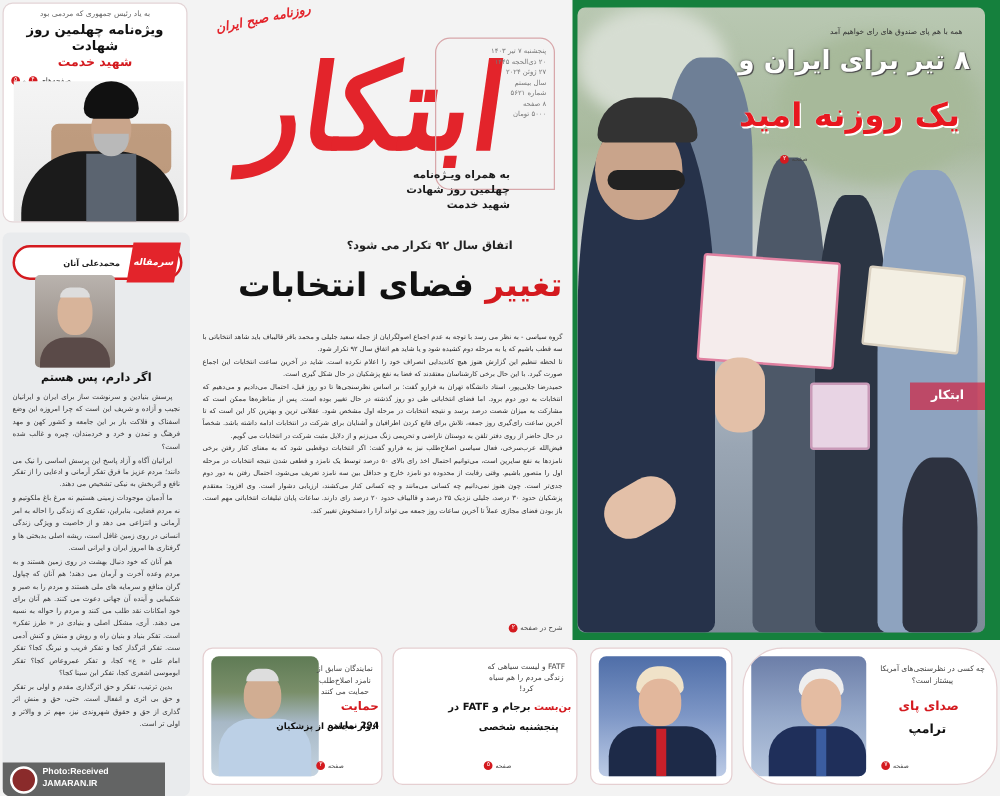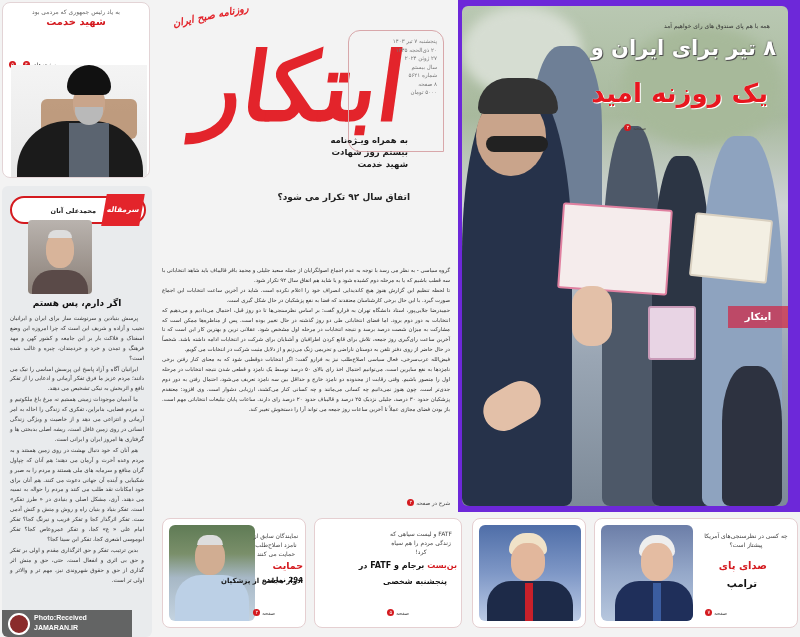--- a/index.html
+++ b/index.html
@@ -23,21 +23,21 @@
   .chair { position: absolute; left: 30px; top: 34px; width: 96px; height: 40px; background: #a9784e; border-radius: 6px; opacity: .7; }
 
   
   #masthead { left: 158px; top: 0; width: 300px; height: 180px; }
   .logo { position: absolute; left: 28px; top: 2px; width: 230px; height: 170px; color: #e3242b; font-family: "DejaVu Serif", serif; font-weight: bold; font-size: 94px; line-height: 170px; text-align: center; letter-spacing: -6px; transform: skewX(-8deg); }
   .logo-sub { position: absolute; left: 14px; top: 10px; font-size: 10px; color: #e3242b; font-style: italic; font-weight: bold; transform: rotate(-12deg); white-space: nowrap; }
   .dateline { position: absolute; left: 190px; top: 30px; width: 96px; height: 122px; border: 1px solid #d8a7aa; border-radius: 12px 12px 0 12px; padding: 6px 6px 0 0; font-size: 5.5px; color: #777; line-height: 8.5px; }
   .supplement { position: absolute; left: 148px; top: 134px; width: 102px; text-align: right; font-size: 8.5px; font-weight: bold; color: #1a1a1a; line-height: 12px; }
 
   
-  #hero { left: 458px; top: 0; width: 342px; height: 512px; background: #6d28d9; }
+  #hero { left: 458px; top: 0; width: 342px; height: 512px; background: #15803d; }
   #hero .frame { position: absolute; left: 4px; top: 6px; width: 326px; height: 500px; border-radius: 6px; overflow: hidden; background: linear-gradient(180deg, #b9c8b2 0%, #a8b99d 22%, #cfd4d6 40%, #9aa6b4 70%, #7d8a98 100%); }
   .bokeh { position: absolute; border-radius: 50%; filter: blur(6px); }
   .person { position: absolute; border-radius: 40% 40% 8px 8px; }
   .kicker-h { position: absolute; right: 18px; top: 16px; font-size: 6px; color: #333; white-space: nowrap; }
   .hero-title { position: absolute; right: 12px; top: 30px; font-size: 21px; font-weight: bold; color: #fff; text-shadow: 0 0 2px #444, 1px 1px 0 #555; white-space: nowrap; }
   .hero-sub { position: absolute; right: 20px; top: 72px; font-size: 26px; font-weight: bold; color: #e8171f; text-shadow: 0 0 1px #fff, 1px 1px 0 #fff; white-space: nowrap; }
   .hero-page { position: absolute; right: 142px; top: 118px; font-size: 5px; color: #444; display: flex; gap: 2px; align-items: center; }
   .card-id { position: absolute; background: #f5ecec; border: 2px solid #e080a0; border-radius: 3px; }
   .watermark { position: absolute; right: 0; top: 300px; width: 60px; height: 22px; background: rgba(215,25,55,.65); color: #fff; font-size: 10px; font-weight: bold; text-align: center; line-height: 22px; }
 
@@ -72,27 +72,28 @@
   .card .kick { position: absolute; font-size: 6px; color: #444; text-align: center; line-height: 9px; }
   .card .head { position: absolute; font-size: 9.5px; font-weight: bold; text-align: center; line-height: 14px; white-space: nowrap; }
   .card .red { color: #d41a1f; }
   .card .blk { color: #111; }
   .card .pg { position: absolute; font-size: 5px; color: #444; display: flex; gap: 2px; align-items: center; }
   .card .img { position: absolute; border-radius: 6px; overflow: hidden; }
 
   #card1 { left: 162px; width: 144px; }
   #card2 { left: 314px; width: 148px; }
   #card3 { left: 472px; width: 114px; }
-  #card4 { left: 594px; width: 204px; }
+  #card4 { left: 594px; width: 204px; border-radius: 32px; }
 </style>
 </head>
 <body>
 
 <div id="promo" class="abs">
   <div class="kicker">به یاد رئیس جمهوری که مردمی بود</div>
+  <div class="title">ویژه‌نامه چهلمین روز شهادت</div>
   <div class="sub">شهید خدمت</div>
   <div class="pages">
     <span>صفحه‌های</span>
     <span class="pg-dot">۴</span>
     <span>و</span>
     <span class="pg-dot">۵</span>
   </div>
   <div class="photo">
     <div class="chair"></div>
     <div class="cleric-robe"></div>
@@ -110,21 +111,21 @@
     <div>پنجشنبه ۷ تیر ۱۴۰۳</div>
     <div>۲۰ ذی‌الحجه ۱۴۴۵</div>
     <div>۲۷ ژوئن ۲۰۲۴</div>
     <div>سال بیستم</div>
     <div>شماره ۵۶۲۱</div>
     <div>۸ صفحه</div>
     <div>۵۰۰۰ تومان</div>
   </div>
   <div class="supplement">
     <div>به همراه ویـژه‌نامه</div>
-    <div>بیستم روز شهادت</div>
+    <div>چهلمین روز شهادت</div>
     <div>شهید خدمت</div>
   </div>
 </div>
 
 <div id="hero" class="abs">
   <div class="frame">
     <div class="bokeh" style="left:0;top:0;width:120px;height:90px;background:#d6ddd2;"></div>
     <div class="bokeh" style="left:160px;top:20px;width:160px;height:120px;background:#a7b99a;"></div>
 
     <div class="person" style="left:70px;top:40px;width:70px;height:200px;background:#6e7f96;"></div>
@@ -178,20 +179,24 @@
     <div class="credit-logo"></div>
     <div class="credit-text">
       <div>Photo:Received</div>
       <div>JAMARAN.IR</div>
     </div>
   </div>
 </div>
 
 <div id="story" class="abs">
   <div class="story-kicker">اتفاق سال ۹۲ تکرار می شود؟</div>
+  <div class="story-title">
+    <span class="red">تغییر</span>
+    <span class="blk">فضای انتخابات</span>
+  </div>
   <div class="story-body">
     <p>گروه سیاسی - به نظر می رسد با توجه به عدم اجماع اصولگرایان از جمله سعید جلیلی و محمد باقر قالیباف باید شاهد انتخاباتی با سه قطب باشیم که یا به مرحله دوم کشیده شود و یا شاید هم اتفاق سال ۹۲ تکرار شود.</p>
     <p>تا لحظه تنظیم این گزارش هنوز هیچ کاندیدایی انصراف خود را اعلام نکرده است. شاید در آخرین ساعت انتخابات این اجماع صورت گیرد. با این حال برخی کارشناسان معتقدند که فضا به نفع پزشکیان در حال شکل گیری است.</p>
     <p>حمیدرضا جلایی‌پور، استاد دانشگاه تهران به فرارو گفت: بر اساس نظرسنجی‌ها تا دو روز قبل، احتمال می‌دادیم و می‌دهیم که انتخابات به دور دوم برود. اما فضای انتخاباتی طی دو روز گذشته در حال تغییر بوده است. پس از مناظره‌ها ممکن است که مشارکت به میزان شصت درصد برسد و نتیجه انتخابات در مرحله اول مشخص شود. عقلانی ترین و بهترین کار این است که تا آخرین ساعت رای‌گیری روز جمعه، تلاش برای قانع کردن اطرافیان و آشنایان برای شرکت در انتخابات ادامه داشته باشد. شخصاً در حال حاضر از روی دفتر تلفن به دوستان ناراضی و تحریمی زنگ می‌زنم و از دلایل مثبت شرکت در انتخابات می گویم.</p>
     <p>فیض‌الله عرب‌سرخی، فعال سیاسی اصلاح‌طلب نیز به فرارو گفت: اگر انتخابات دوقطبی شود که به معنای کنار رفتن برخی نامزدها به نفع سایرین است، می‌توانیم احتمال اخذ رای بالای ۵۰ درصد توسط یک نامزد و قطعی شدن نتیجه انتخابات در مرحله اول را متصور باشیم. وقتی رقابت از محدوده دو نامزد خارج و حداقل بین سه نامزد تعریف می‌شود، احتمال رفتن به دور دوم جدی‌تر است. چون هنوز نمی‌دانیم چه کسانی می‌مانند و چه کسانی کنار می‌کشند، ارزیابی دشوار است. وی افزود: معتقدم پزشکیان حدود ۳۰ درصد، جلیلی نزدیک ۲۵ درصد و قالیباف حدود ۲۰ درصد رای دارند. ساعات پایان تبلیغات انتخاباتی مهم است. باز بودن فضای مجازی عملاً تا آخرین ساعات روز جمعه می تواند آرا را دستخوش تغییر کند.</p>
   </div>
   <div class="story-more">
     <span>شرح در صفحه</span>
     <span class="pg-dot">۲</span>
   </div>

